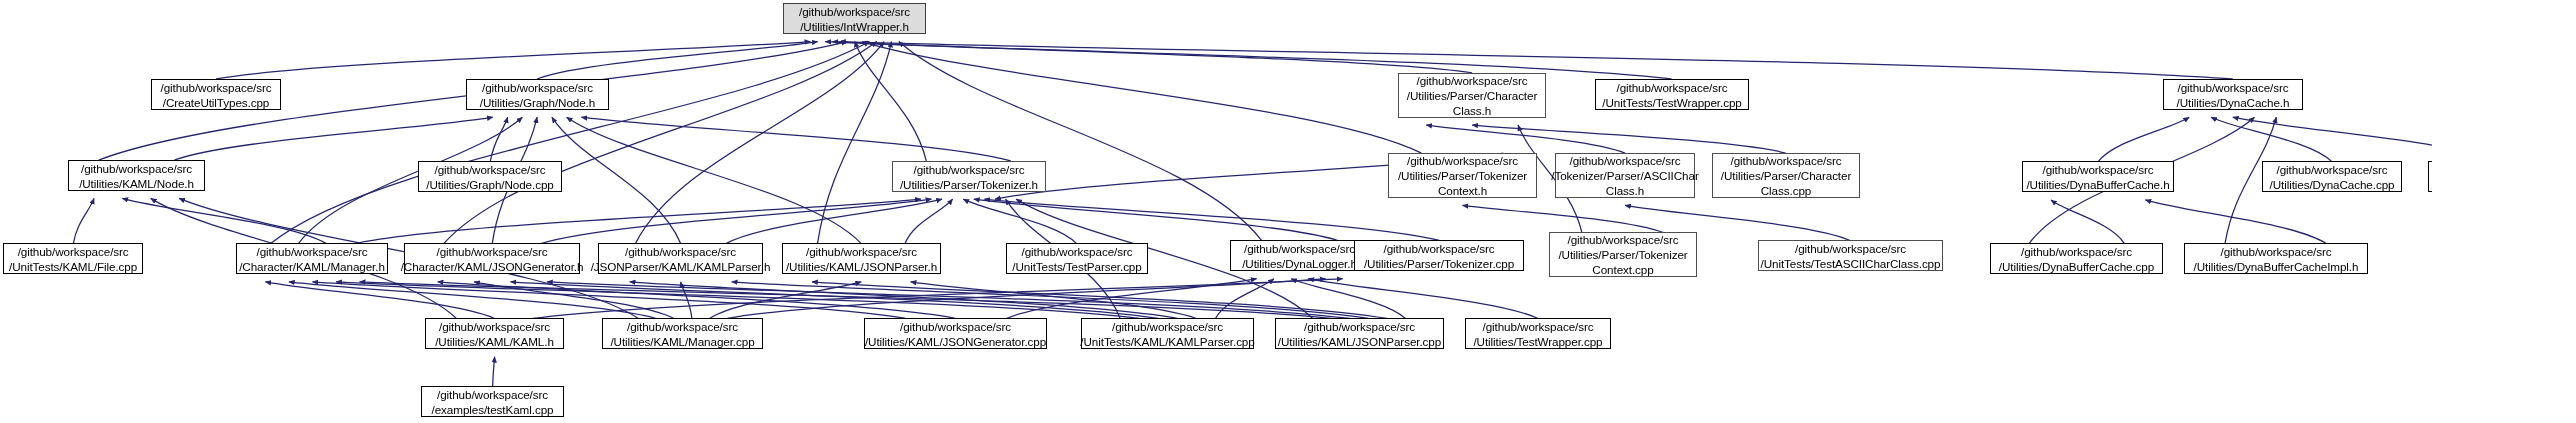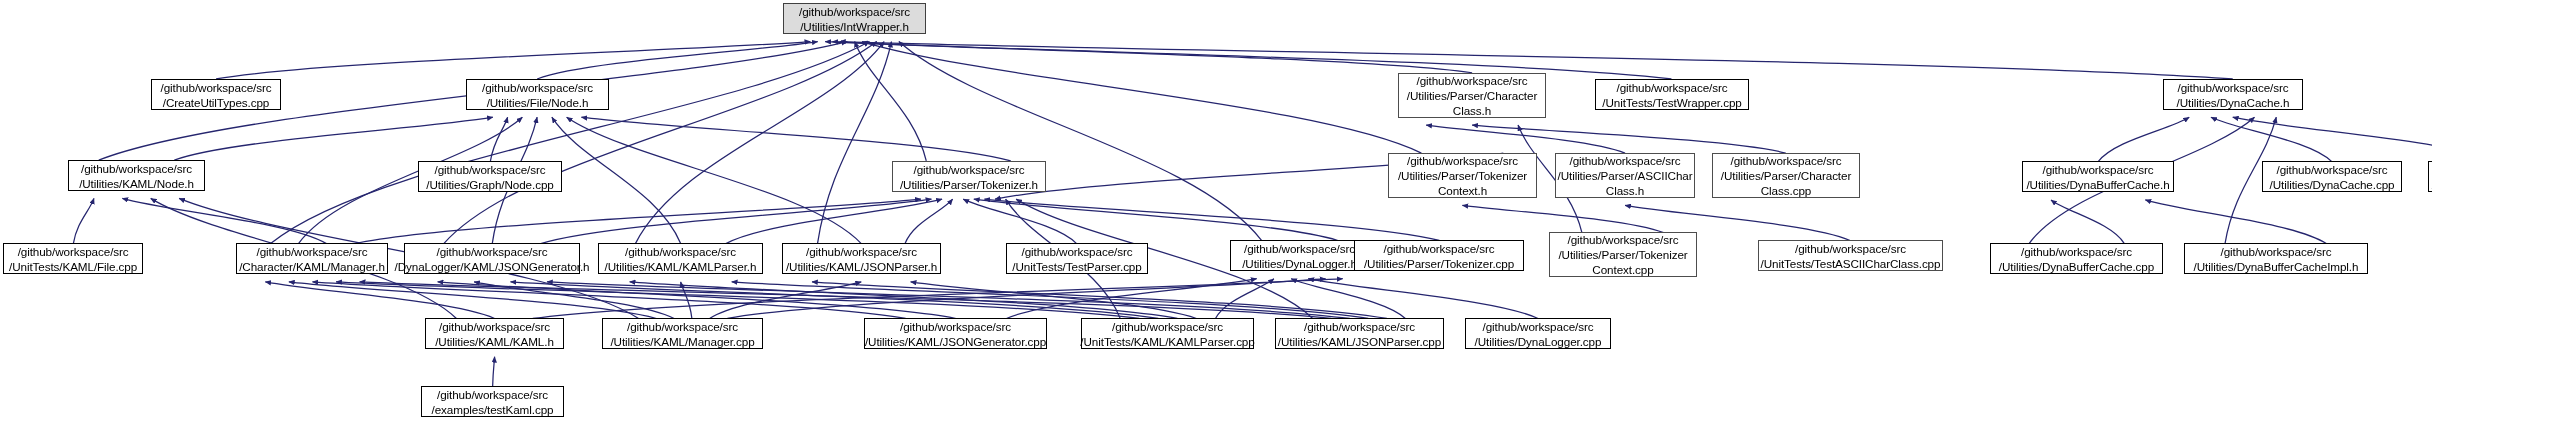--- a/index.html
+++ b/index.html
@@ -127,46 +127,46 @@
       <path d="M1290.125,408 C1347.8500999999999,382.8 1540.2671,370.8 1610.82,357" fill="none" stroke="#25256e" stroke-width="1.6" marker-end="url(#arrowhead)"></path>
       <path d="M1558.05,408 C1571.52156,382.8 1616.42676,370.8 1632.892,357" fill="none" stroke="#25256e" stroke-width="1.6" marker-end="url(#arrowhead)"></path>
       <path d="M1801.4,408 C1775.04152,382.8 1687.17992,370.8 1654.964,357" fill="none" stroke="#25256e" stroke-width="1.6" marker-end="url(#arrowhead)"></path>
       <path d="M1971.5,408 C1918.49648,382.8 1741.81808,370.8 1677.036,357" fill="none" stroke="#25256e" stroke-width="1.6" marker-end="url(#arrowhead)"></path>
       <path d="M932.425,408 C1070.42794,382.8 1530.4377399999998,370.8 1699.108,357" fill="none" stroke="#25256e" stroke-width="1.6" marker-end="url(#arrowhead)"></path>
       <path d="M682.95,408 C869.8314,382.8 1492.7694000000001,370.8 1721.18,357" fill="none" stroke="#25256e" stroke-width="1.6" marker-end="url(#arrowhead)"></path>
       <path d="M631.5,495 C631.95,475.26 633.45,465.86 634,457" fill="none" stroke="#25256e" stroke-width="1.6" marker-end="url(#arrowhead)"></path>
     </svg>
 <div class="node root" style="left: 783px; top: 3.1px; width: 143px; height: 31px;"><span class="node-line">/github/workspace/src</span><span class="node-line">/Utilities/IntWrapper.h</span></div>
     <div class="node" style="left: 151px; top: 79px; width: 130px; height: 31px;"><span class="node-line">/github/workspace/src</span><span class="node-line">/CreateUtilTypes.cpp</span></div>
-    <div class="node" style="left: 466px; top: 79px; width: 143px; height: 31px;"><span class="node-line">/github/workspace/src</span><span class="node-line">/Utilities/File/Node.h</span></div>
+    <div class="node" style="left: 466px; top: 79px; width: 143px; height: 31px;"><span class="node-line">/github/workspace/src</span><span class="node-line">/Utilities/Graph/Node.h</span></div>
     <div class="node thick" style="left: 1398px; top: 73px; width: 148px; height: 45px;"><span class="node-line">/github/workspace/src</span><span class="node-line">/Utilities/Parser/Character</span><span class="node-line">Class.h</span></div>
     <div class="node" style="left: 1595px; top: 79px; width: 154px; height: 31px;"><span class="node-line">/github/workspace/src</span><span class="node-line">/UnitTests/TestWrapper.cpp</span></div>
     <div class="node" style="left: 2163px; top: 79px; width: 140px; height: 31px;"><span class="node-line">/github/workspace/src</span><span class="node-line">/Utilities/DynaCache.h</span></div>
     <div class="node" style="left: 68px; top: 160px; width: 137px; height: 31px;"><span class="node-line">/github/workspace/src</span><span class="node-line">/Utilities/KAML/Node.h</span></div>
     <div class="node" style="left: 418px; top: 161px; width: 144px; height: 31px;"><span class="node-line">/github/workspace/src</span><span class="node-line">/Utilities/Graph/Node.cpp</span></div>
     <div class="node thick" style="left: 892px; top: 161px; width: 154px; height: 31px;"><span class="node-line">/github/workspace/src</span><span class="node-line">/Utilities/Parser/Tokenizer.h</span></div>
     <div class="node thick" style="left: 1388px; top: 153px; width: 149px; height: 45px;"><span class="node-line">/github/workspace/src</span><span class="node-line">/Utilities/Parser/Tokenizer</span><span class="node-line">Context.h</span></div>
-    <div class="node thick" style="left: 1555px; top: 153px; width: 140px; height: 45px;"><span class="node-line">/github/workspace/src</span><span class="node-line">/Utilities/Parser/ASCIIChar</span><span class="node-line">Class.h</span></div>
+    <div class="node thick" style="left: 1555px; top: 153px; width: 140px; height: 45px;"><span class="node-line">/github/workspace/src</span><span class="node-line">/Tokenizer/Parser/ASCIIChar</span><span class="node-line">Class.h</span></div>
     <div class="node thick" style="left: 1712px; top: 153px; width: 148px; height: 45px;"><span class="node-line">/github/workspace/src</span><span class="node-line">/Utilities/Parser/Character</span><span class="node-line">Class.cpp</span></div>
     <div class="node" style="left: 2022px; top: 161px; width: 152px; height: 31px;"><span class="node-line">/github/workspace/src</span><span class="node-line">/Utilities/DynaBufferCache.h</span></div>
     <div class="node" style="left: 2262px; top: 161px; width: 140px; height: 31px;"><span class="node-line">/github/workspace/src</span><span class="node-line">/Utilities/DynaCache.cpp</span></div>
     <div class="node" style="left: 2428px; top: 161px; width: 142px; height: 31px;"><span class="node-line">/github/workspace/src</span><span class="node-line">/Utilities/DynaCacheImpl.h</span></div>
     <div class="node" style="left: 3.1px; top: 243px; width: 140px; height: 31px;"><span class="node-line">/github/workspace/src</span><span class="node-line">/UnitTests/KAML/File.cpp</span></div>
     <div class="node" style="left: 236px; top: 243px; width: 152px; height: 31px;"><span class="node-line">/github/workspace/src</span><span class="node-line">/Character/KAML/Manager.h</span></div>
-    <div class="node" style="left: 404px; top: 243px; width: 176px; height: 31px;"><span class="node-line">/github/workspace/src</span><span class="node-line">/DynaLogger/KAML/JSONGenerator.h</span></div>
-    <div class="node" style="left: 598px; top: 243px; width: 165px; height: 31px;"><span class="node-line">/github/workspace/src</span><span class="node-line">/Utilities/KAML/KAMLParser.h</span></div>
+    <div class="node" style="left: 404px; top: 243px; width: 176px; height: 31px;"><span class="node-line">/github/workspace/src</span><span class="node-line">/Character/KAML/JSONGenerator.h</span></div>
+    <div class="node" style="left: 598px; top: 243px; width: 165px; height: 31px;"><span class="node-line">/github/workspace/src</span><span class="node-line">/JSONParser/KAML/KAMLParser.h</span></div>
     <div class="node" style="left: 782px; top: 243px; width: 159px; height: 31px;"><span class="node-line">/github/workspace/src</span><span class="node-line">/Utilities/KAML/JSONParser.h</span></div>
     <div class="node" style="left: 1006px; top: 243px; width: 142px; height: 31px;"><span class="node-line">/github/workspace/src</span><span class="node-line">/UnitTests/TestParser.cpp</span></div>
     <div class="node" style="left: 1230px; top: 240px; width: 139px; height: 31px;"><span class="node-line">/github/workspace/src</span><span class="node-line">/Utilities/DynaLogger.h</span></div>
     <div class="node" style="left: 1354px; top: 240px; width: 170px; height: 31px;"><span class="node-line">/github/workspace/src</span><span class="node-line">/Utilities/Parser/Tokenizer.cpp</span></div>
     <div class="node thick" style="left: 1549px; top: 232px; width: 148px; height: 45px;"><span class="node-line">/github/workspace/src</span><span class="node-line">/Utilities/Parser/Tokenizer</span><span class="node-line">Context.cpp</span></div>
     <div class="node thick" style="left: 1758px; top: 240px; width: 185px; height: 31px;"><span class="node-line">/github/workspace/src</span><span class="node-line">/UnitTests/TestASCIICharClass.cpp</span></div>
     <div class="node" style="left: 1990px; top: 243px; width: 173px; height: 31px;"><span class="node-line">/github/workspace/src</span><span class="node-line">/Utilities/DynaBufferCache.cpp</span></div>
     <div class="node" style="left: 2184px; top: 243px; width: 184px; height: 31px;"><span class="node-line">/github/workspace/src</span><span class="node-line">/Utilities/DynaBufferCacheImpl.h</span></div>
     <div class="node" style="left: 425px; top: 318px; width: 139px; height: 31px;"><span class="node-line">/github/workspace/src</span><span class="node-line">/Utilities/KAML/KAML.h</span></div>
     <div class="node" style="left: 602px; top: 318px; width: 161px; height: 31px;"><span class="node-line">/github/workspace/src</span><span class="node-line">/Utilities/KAML/Manager.cpp</span></div>
     <div class="node" style="left: 864px; top: 318px; width: 183px; height: 31px;"><span class="node-line">/github/workspace/src</span><span class="node-line">/Utilities/KAML/JSONGenerator.cpp</span></div>
     <div class="node" style="left: 1081px; top: 318px; width: 173px; height: 31px;"><span class="node-line">/github/workspace/src</span><span class="node-line">/UnitTests/KAML/KAMLParser.cpp</span></div>
     <div class="node" style="left: 1275px; top: 318px; width: 169px; height: 31px;"><span class="node-line">/github/workspace/src</span><span class="node-line">/Utilities/KAML/JSONParser.cpp</span></div>
-    <div class="node" style="left: 1465px; top: 318px; width: 146px; height: 31px;"><span class="node-line">/github/workspace/src</span><span class="node-line">/Utilities/DynaLogger.cpp</span></div>
+    <div class="node" style="left: 1465px; top: 318px; width: 146px; height: 31px;"><span class="node-line">/github/workspace/src</span><span class="node-line">/Utilities/TestWrapper.cpp</span></div>
     <div class="node" style="left: 421px; top: 386px; width: 143px; height: 31px;"><span class="node-line">/github/workspace/src</span><span class="node-line">/examples/testKaml.cpp</span></div>
   </div>
 
 
 </body></html>

